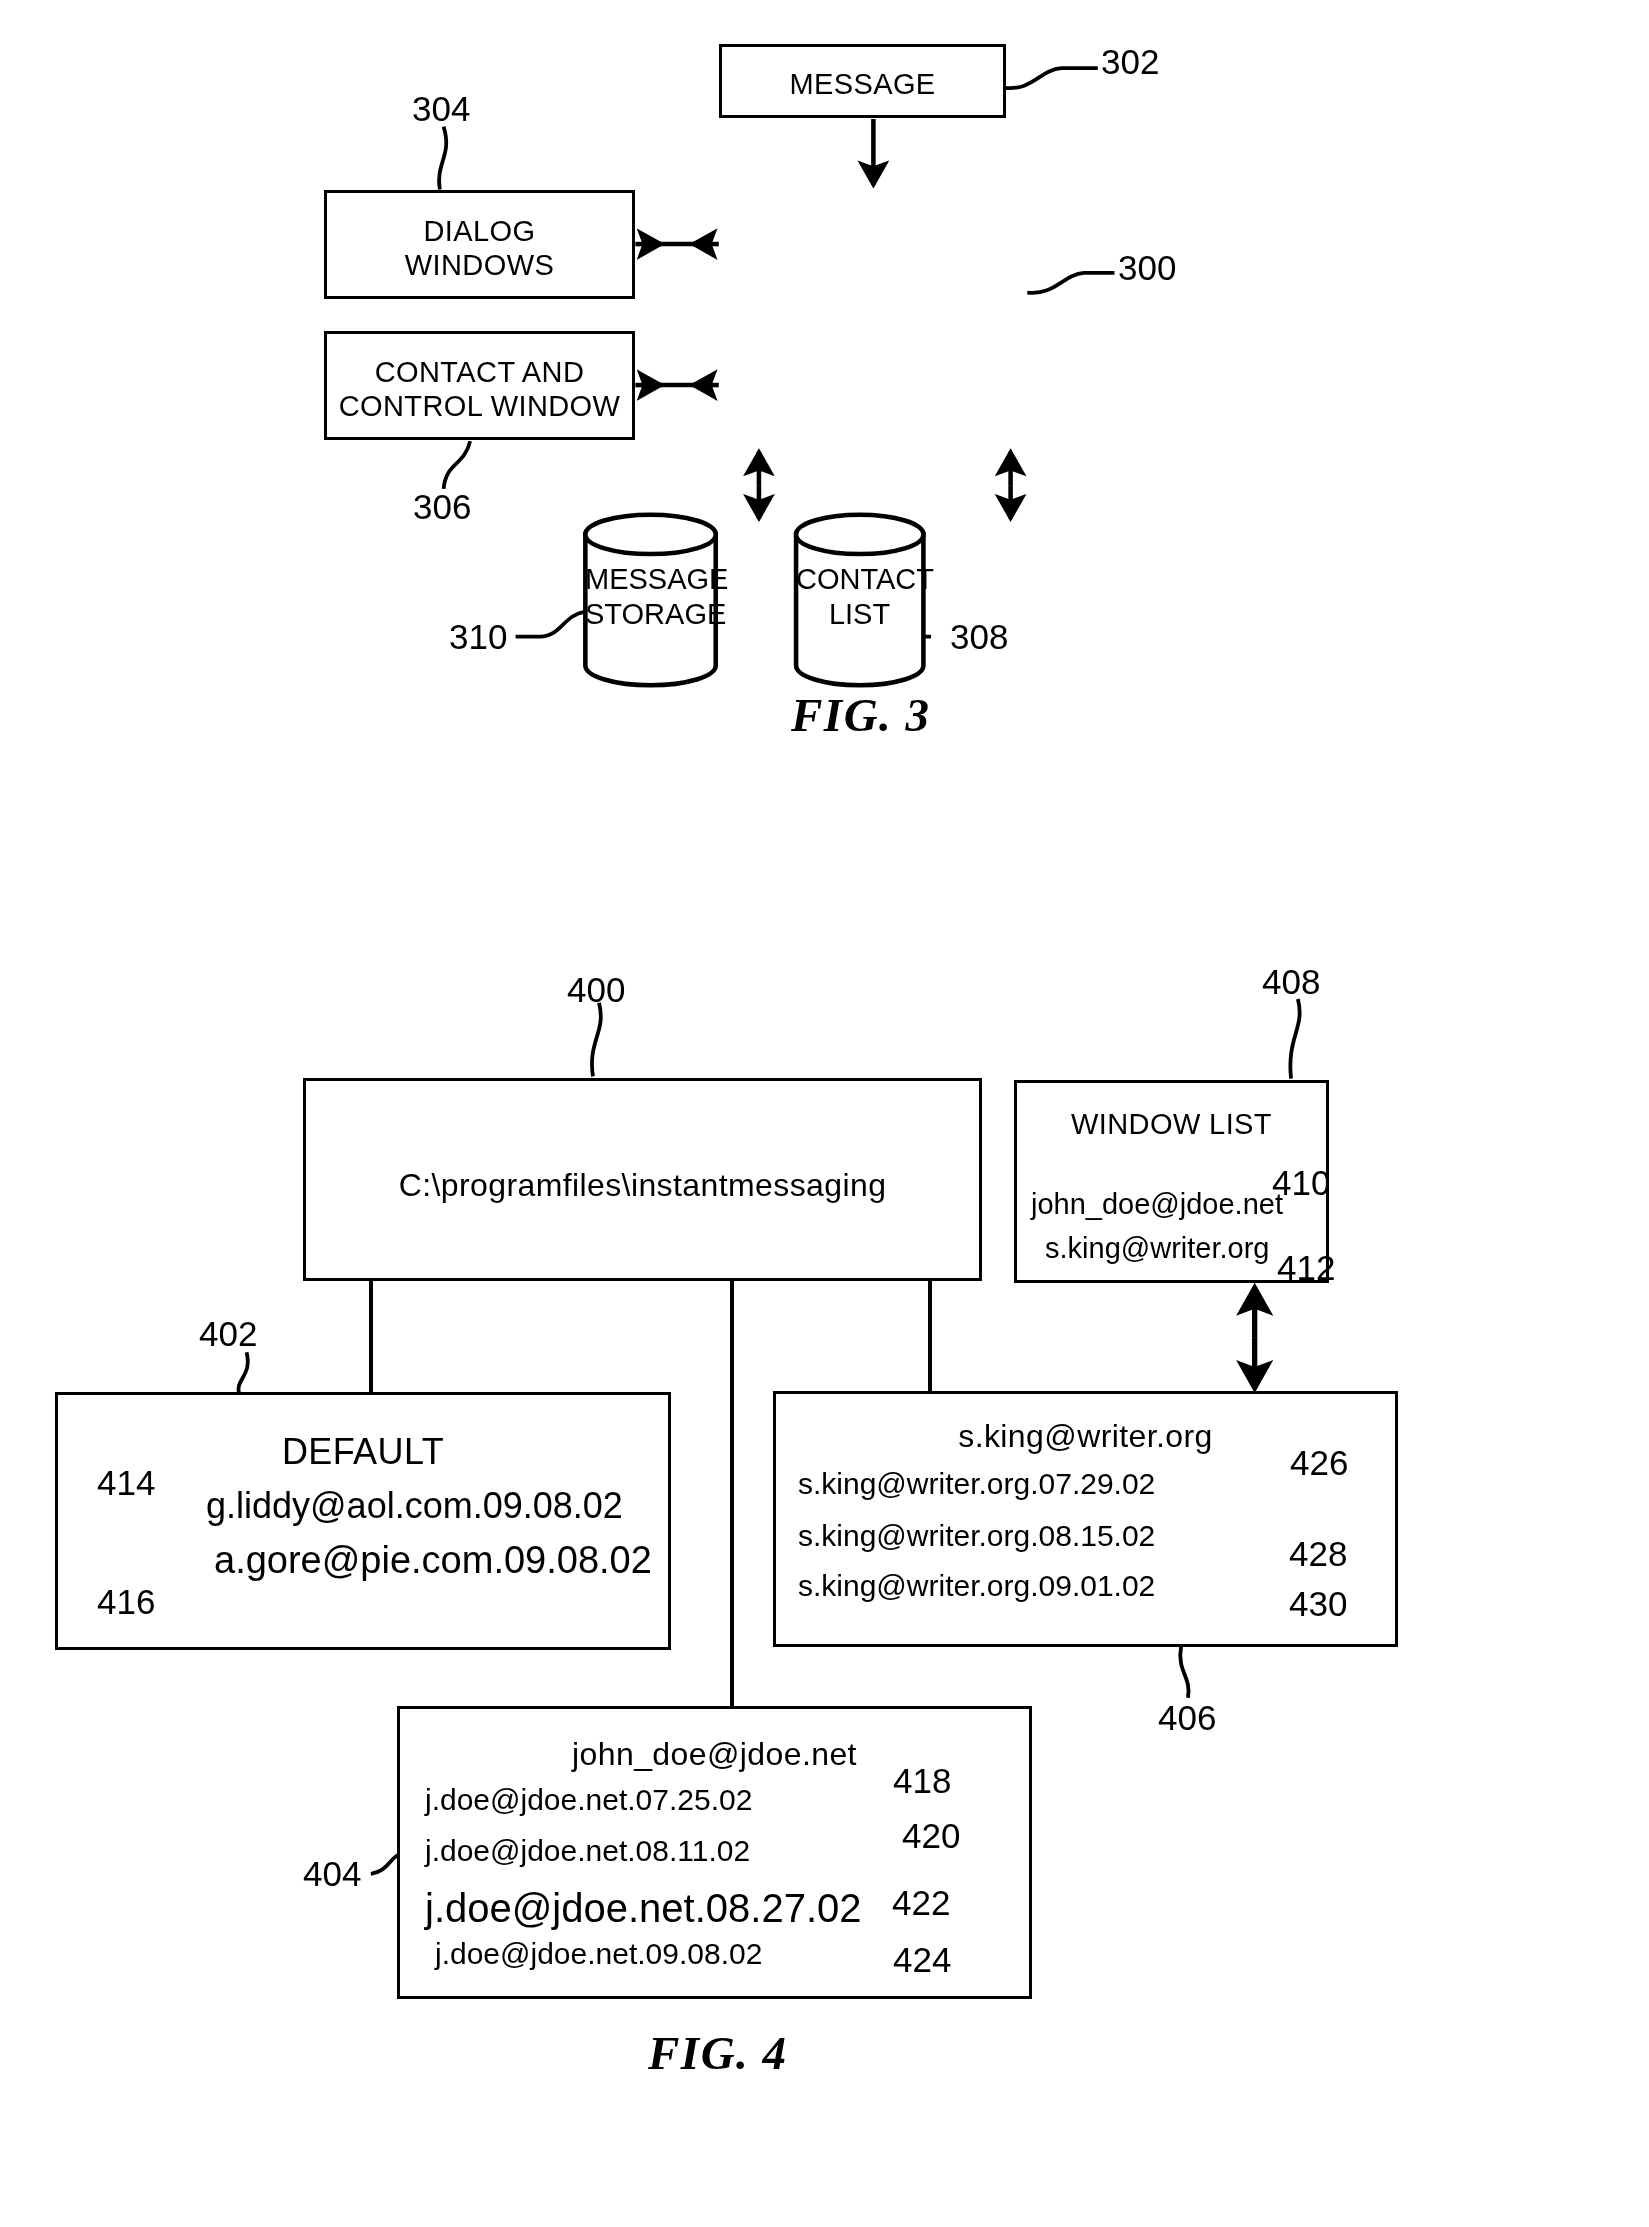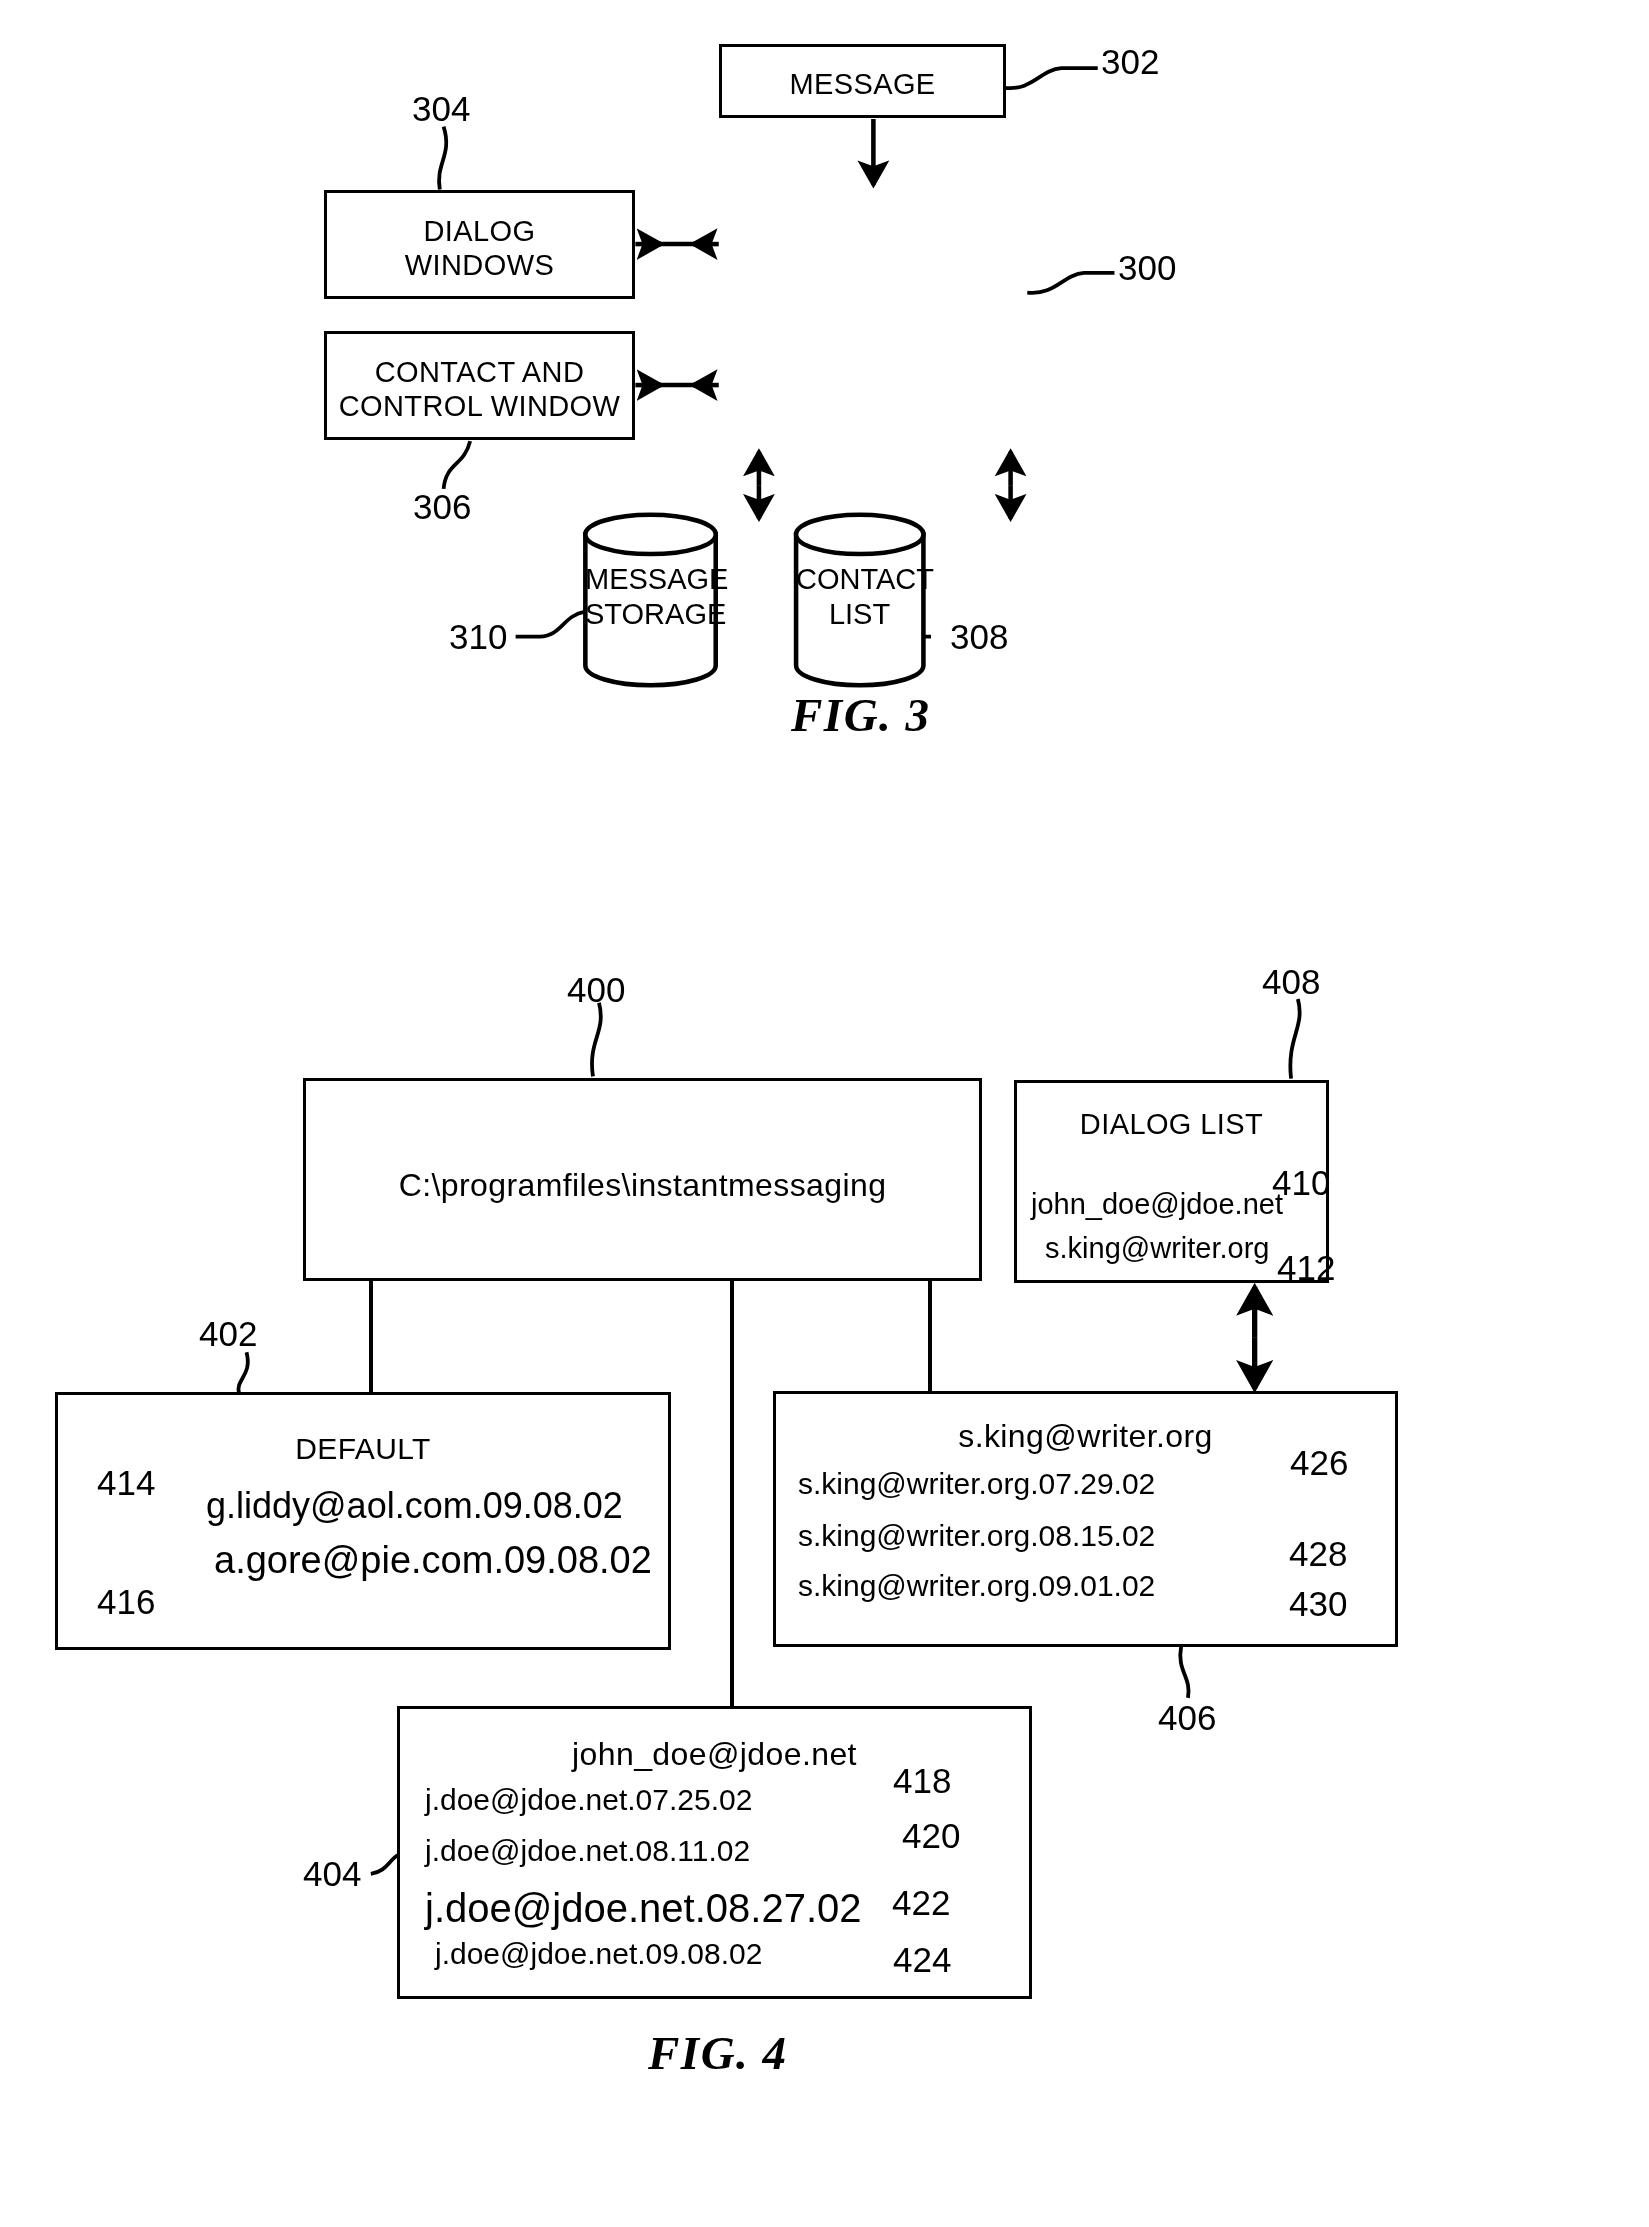--- a/index.html
+++ b/index.html
@@ -154,30 +154,30 @@
   <div class="vline" style="left:369px;top:1281px;height:112px;"></div>
   <div class="vline" style="left:730px;top:1281px;height:425px;"></div>
   <div class="vline" style="left:928px;top:1281px;height:112px;"></div>
 
   <div class="box" style="left:303px;top:1078px;width:679px;height:203px;">
     <div class="boxlabel" style="top:86px;font-size:32px;">C:\programfiles\instantmessaging</div>
   </div>
   <div class="refnum" style="left:567px;top:972px;">400</div>
 
   <div class="box" style="left:1014px;top:1080px;width:315px;height:203px;">
-    <div class="boxlabel" style="top:24px;">DIALOG LIST</div>
+    <div class="boxlabel" style="top:24px;">WINDOW LIST</div>
   </div>
   <div class="refnum" style="left:1262px;top:964px;">408</div>
   <div class="txt" style="left:1031px;top:1190px;">john_doe@jdoe.net</div>
   <div class="refnum" style="left:1272px;top:1165px;">410</div>
   <div class="txt" style="left:1045px;top:1234px;">s.king@writer.org</div>
   <div class="refnum" style="left:1277px;top:1250px;">412</div>
 
   <div class="box" style="left:55px;top:1392px;width:616px;height:258px;">
-    <div class="boxlabel" style="top:36px;font-size:30px;">DEFAULT</div>
+    <div class="boxlabel" style="top:36px;font-size:36px;">DEFAULT</div>
   </div>
   <div class="refnum" style="left:199px;top:1316px;">402</div>
   <div class="txt" style="left:206px;top:1488px;font-size:36px;">g.liddy@aol.com.09.08.02</div>
   <div class="refnum" style="left:97px;top:1465px;">414</div>
   <div class="txt" style="left:206px;top:1541px;font-size:38px;margin-left:8px;">a.gore@pie.com.09.08.02</div>
   <div class="refnum" style="left:97px;top:1584px;">416</div>
 
   <div class="box" style="left:773px;top:1391px;width:625px;height:256px;">
     <div class="boxlabel" style="top:23.5px;font-size:32px;">s.king@writer.org</div>
   </div>

